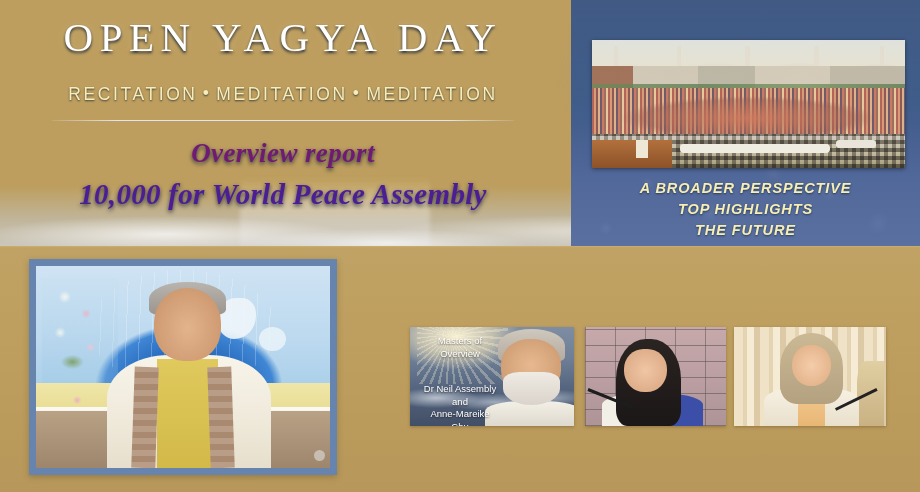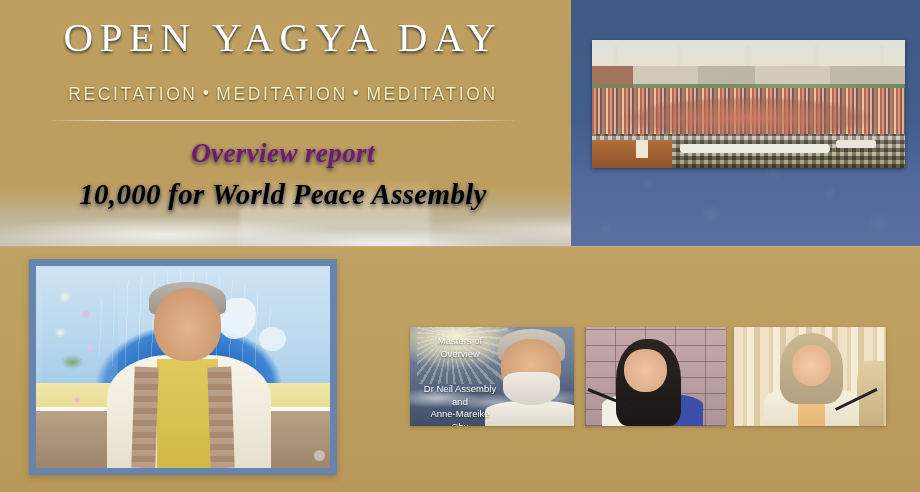--- a/index.html
+++ b/index.html
@@ -95,21 +95,21 @@
     color:#701a75;
     text-shadow:0 2px 4px rgba(14,28,52,.8);
     white-space:nowrap;
   }
   .script-2{
     position:absolute;left:0;right:0;top:180px;
     font-family:"Liberation Serif",serif;
     font-style:italic;font-weight:bold;
     font-size:29px;line-height:1;
     letter-spacing:.3px;
-    color:#000000;
+    color:#4c1d95;
     text-shadow:0 2px 4px rgba(14,28,52,.8);
     white-space:nowrap;
   }
 
   
   .right-panel{
     position:absolute;left:571px;top:0;width:349px;height:248px;
     background:
       radial-gradient(circle 9px at 22% 74%, rgba(255,255,255,.055), rgba(255,255,255,0) 70%),
       radial-gradient(circle 14px at 40% 86%, rgba(255,255,255,.05), rgba(255,255,255,0) 70%),
@@ -499,20 +499,25 @@
         <div class="ap-buildings"></div>
         <div class="ap-greens"></div>
         <div class="ap-crowd"></div>
         <div class="ap-front"></div>
         <div class="ap-stage"></div>
         <div class="ap-podium"></div>
         <div class="ap-banner"></div>
         <div class="ap-banner2"></div>
       </div>
 
+      <div class="rp-lines">
+        <div>A BROADER PERSPECTIVE</div>
+        <div>TOP HIGHLIGHTS</div>
+        <div>THE FUTURE</div>
+      </div>
     </div>
   </div>
 
   <div class="gold-strip"></div>
 
   <div class="bottom-band">
 
     <div class="portrait-frame">
       <div class="portrait-inner">
         <div class="pi-globe"></div>

